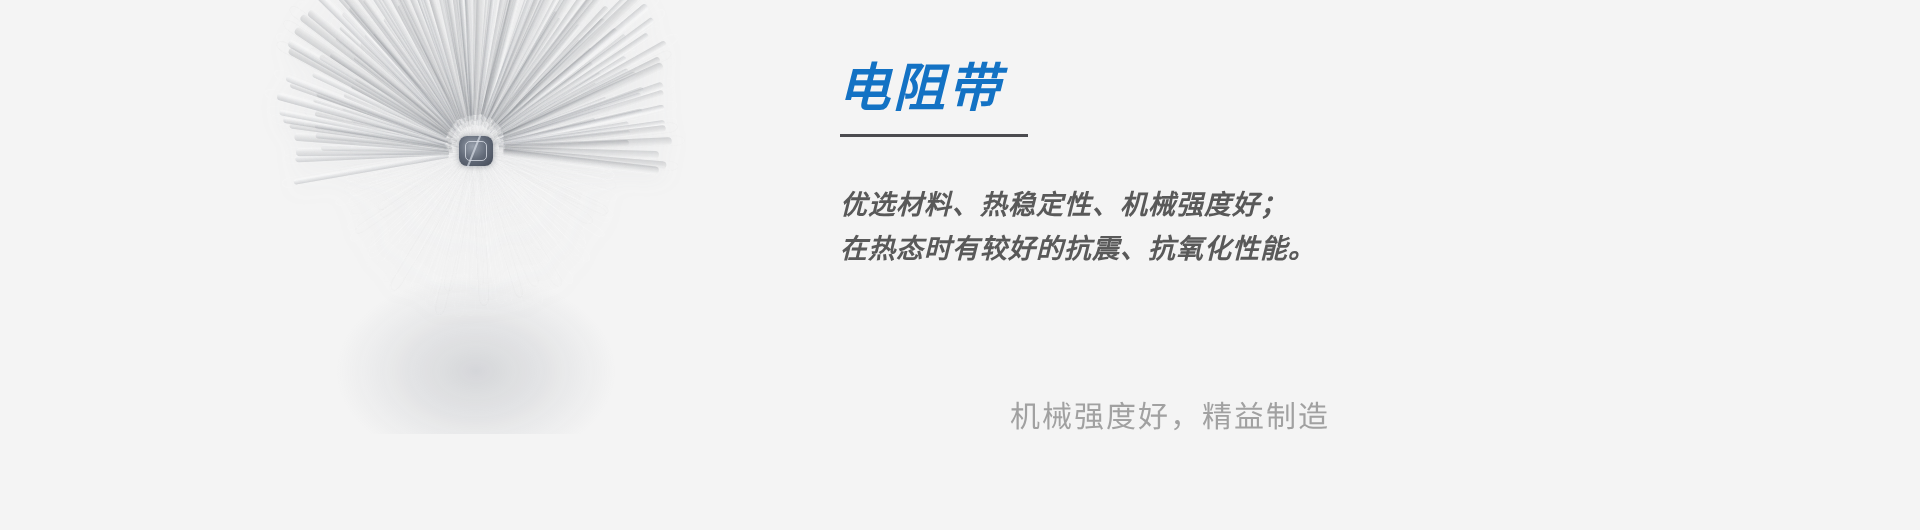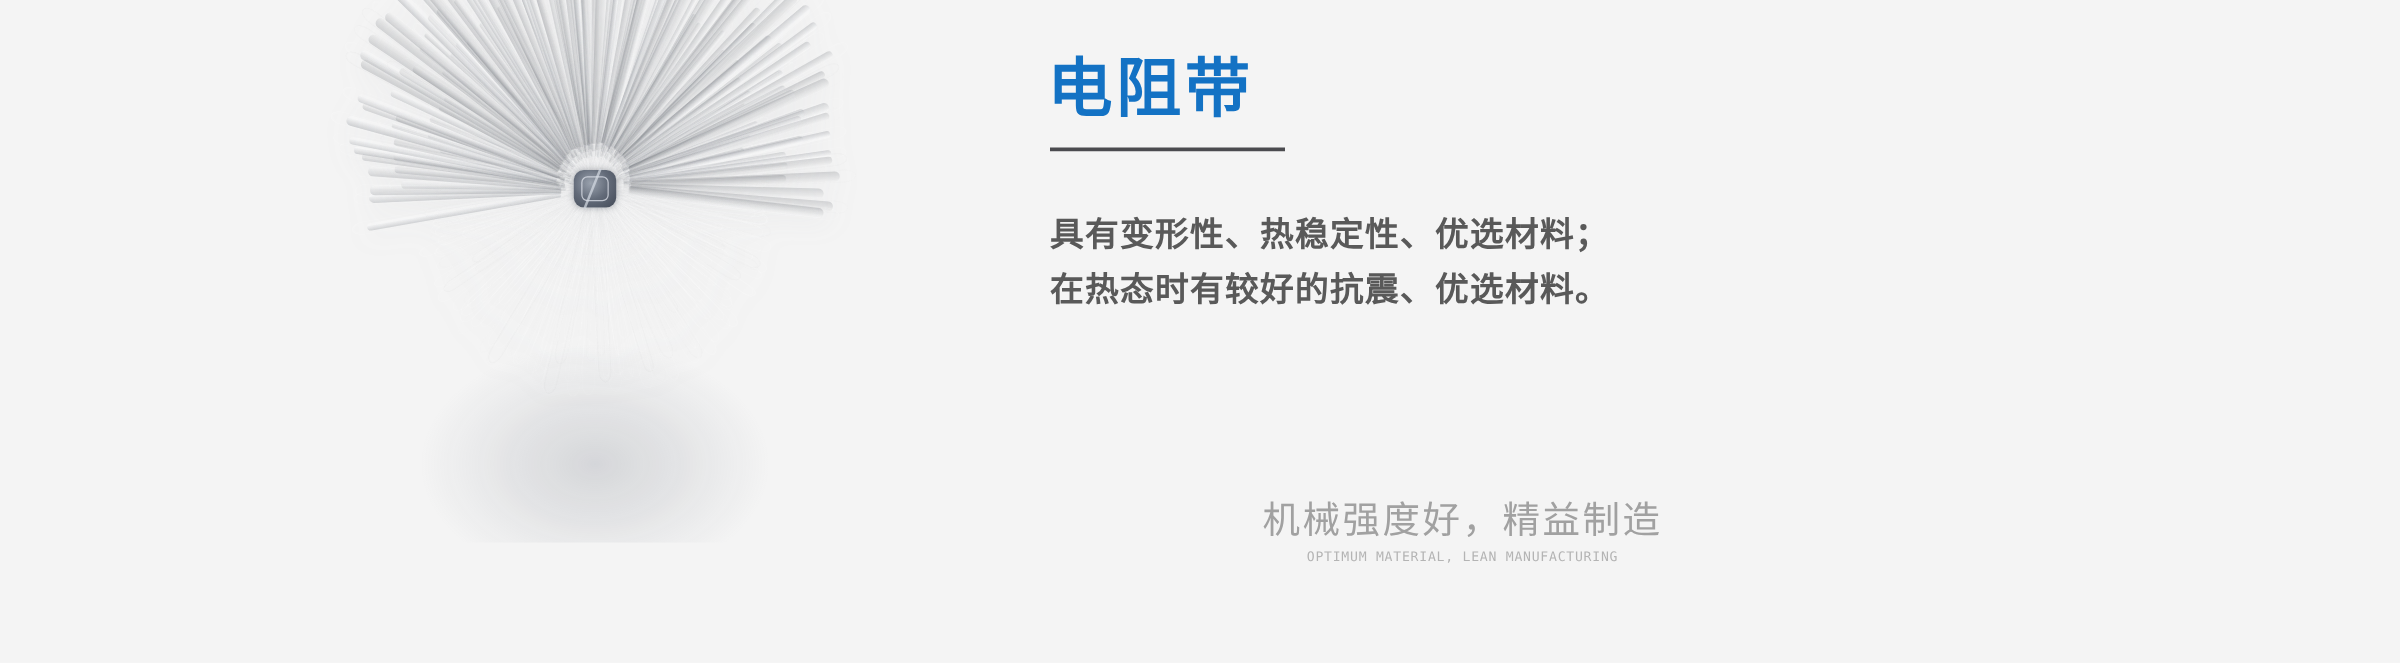--- a/index.html
+++ b/index.html
@@ -115,22 +115,23 @@
       radial-gradient(ellipse 58% 26% at 50% 27%, rgba(255,255,255,0.30), rgba(255,255,255,0) 70%),
       radial-gradient(ellipse 54% 34% at 50% 84%, rgba(92,100,116,0.22), rgba(255,255,255,0) 72%);
     mix-blend-mode: multiply;
     opacity: .9;
   }
 
   
   .content {
     position: absolute;
     left: 838px;
-    top: 44px;
+    top: 60px;
     width: 700px;
+    font-style: italic;
   }
   .title-cn {
     margin: 0;
     font-family: "DejaVu Sans", "Liberation Sans", sans-serif;
     font-size: 52px;
     line-height: 1.08;
     font-weight: 700;
     letter-spacing: 3px;
     color: #1372c4;
   }
@@ -1033,23 +1034,22 @@
         </div>
       <div class="burst-center"></div>
     </div>
     <div class="burst-shade"></div>
   </div>
 
   <div class="content">
     <h1 class="title-cn">电阻带</h1>
     <hr class="divider">
     <div class="desc">
-      <p>具有变形性、热稳定性、优选材料；</p>
-      <p>在热态时有较好的抗震、优选材料。</p>
+      <p>优选材料、热稳定性、机械强度好；</p>
+      <p>在热态时有较好的抗震、抗氧化性能。</p>
     </div>
   </div>
 
   <div class="slogan">
     <p class="slogan-cn">机械强度好，精益制造</p>
-    <p class="slogan-en">OPTIMUM MATERIAL, LEAN MANUFACTURING</p>
   </div>
 
 </div>
 
 </body></html>

